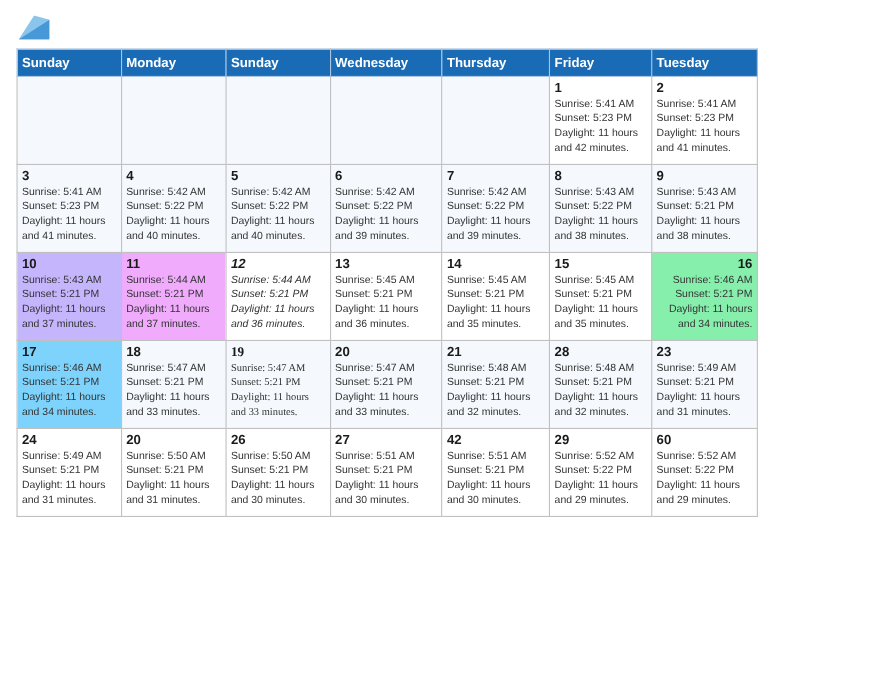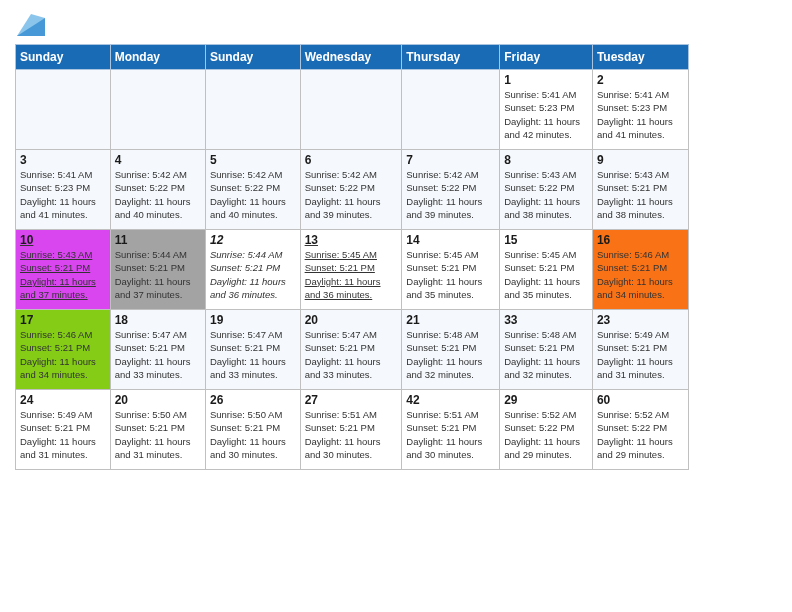--- a/index.html
+++ b/index.html
@@ -202,86 +202,86 @@
           </td>
           <td style="background: rgb(245, 248, 252);">
             <span class="day-num">9</span>
             <div class="day-info" style="white-space: pre-line;">Sunrise: 5:43 AM
 Sunset: 5:21 PM
 Daylight: 11 hours
 and 38 minutes.</div>
           </td>
         </tr>
         <tr>
-          <td style="background: #d946ef; text-decoration: underline;">
+          <td style="background: #c4b5fd;">
             <span class="day-num">10</span>
             <div class="day-info" style="white-space: pre-line;">Sunrise: 5:43 AM
 Sunset: 5:21 PM
 Daylight: 11 hours
 and 37 minutes.</div>
           </td>
-          <td style="background: #a3a3a3; margin-left: 32px;">
+          <td style="background: #f0abfc; margin-left: 32px;">
             <span class="day-num">11</span>
             <div class="day-info" style="white-space: pre-line;">Sunrise: 5:44 AM
 Sunset: 5:21 PM
 Daylight: 11 hours
 and 37 minutes.</div>
           </td>
           <td style="background: rgb(255, 255, 255); font-style: italic;">
             <span class="day-num">12</span>
             <div class="day-info" style="white-space: pre-line;">Sunrise: 5:44 AM
 Sunset: 5:21 PM
 Daylight: 11 hours
 and 36 minutes.</div>
           </td>
-          <td style="background: rgb(255, 255, 255); text-decoration: underline;">
+          <td style="background: rgb(255, 255, 255);">
             <span class="day-num">13</span>
             <div class="day-info" style="white-space: pre-line;">Sunrise: 5:45 AM
 Sunset: 5:21 PM
 Daylight: 11 hours
 and 36 minutes.</div>
           </td>
           <td style="background: rgb(255, 255, 255);">
             <span class="day-num">14</span>
             <div class="day-info" style="white-space: pre-line;">Sunrise: 5:45 AM
 Sunset: 5:21 PM
 Daylight: 11 hours
 and 35 minutes.</div>
           </td>
           <td style="background: rgb(255, 255, 255);">
             <span class="day-num">15</span>
             <div class="day-info" style="white-space: pre-line;">Sunrise: 5:45 AM
 Sunset: 5:21 PM
 Daylight: 11 hours
 and 35 minutes.</div>
           </td>
-          <td style="background: #f97316;">
+          <td style="background: #86efac; text-align: right;">
             <span class="day-num">16</span>
             <div class="day-info" style="white-space: pre-line;">Sunrise: 5:46 AM
 Sunset: 5:21 PM
 Daylight: 11 hours
 and 34 minutes.</div>
           </td>
         </tr>
         <tr>
-          <td style="background: #84cc16;">
+          <td style="background: #7dd3fc;">
             <span class="day-num">17</span>
             <div class="day-info" style="white-space: pre-line;">Sunrise: 5:46 AM
 Sunset: 5:21 PM
 Daylight: 11 hours
 and 34 minutes.</div>
           </td>
           <td style="background: rgb(245, 248, 252);">
             <span class="day-num">18</span>
             <div class="day-info" style="white-space: pre-line;">Sunrise: 5:47 AM
 Sunset: 5:21 PM
 Daylight: 11 hours
 and 33 minutes.</div>
           </td>
-          <td style="background: rgb(245, 248, 252);">
+          <td style="background: rgb(245, 248, 252); font-family: Liberation Serif, serif;">
             <span class="day-num">19</span>
             <div class="day-info" style="white-space: pre-line;">Sunrise: 5:47 AM
 Sunset: 5:21 PM
 Daylight: 11 hours
 and 33 minutes.</div>
           </td>
           <td style="background: rgb(245, 248, 252);">
             <span class="day-num">20</span>
             <div class="day-info" style="white-space: pre-line;">Sunrise: 5:47 AM
 Sunset: 5:21 PM
@@ -289,21 +289,21 @@
 and 33 minutes.</div>
           </td>
           <td style="background: rgb(245, 248, 252);">
             <span class="day-num">21</span>
             <div class="day-info" style="white-space: pre-line;">Sunrise: 5:48 AM
 Sunset: 5:21 PM
 Daylight: 11 hours
 and 32 minutes.</div>
           </td>
           <td style="background: rgb(245, 248, 252);">
-            <span class="day-num">33</span>
+            <span class="day-num">28</span>
             <div class="day-info" style="white-space: pre-line;">Sunrise: 5:48 AM
 Sunset: 5:21 PM
 Daylight: 11 hours
 and 32 minutes.</div>
           </td>
           <td style="background: rgb(245, 248, 252);">
             <span class="day-num">23</span>
             <div class="day-info" style="white-space: pre-line;">Sunrise: 5:49 AM
 Sunset: 5:21 PM
 Daylight: 11 hours

